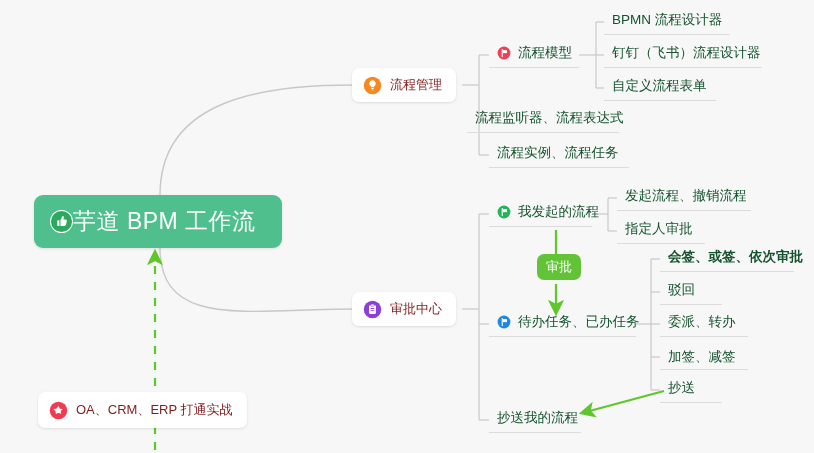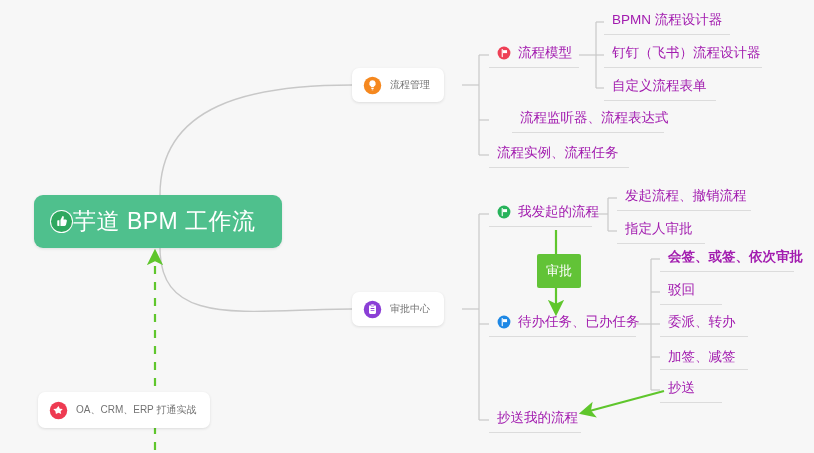--- a/index.html
+++ b/index.html
@@ -58,50 +58,50 @@
     background: #ffffff;
     border-radius: 7px;
     height: 34px;
     display: flex;
     align-items: center;
     padding: 0 14px 0 11px;
     box-sizing: border-box;
     box-shadow: 0 1px 3px rgba(0,0,0,0.11);
   }
   .card-label {
-    font-size: 10px;
-    color: #737373;
+    font-size: 13px;
+    color: #7f1d1d;
     margin-left: 8px;
     white-space: nowrap;
   }
 
   
   .plain-node {
     position: absolute;
     display: flex;
     align-items: center;
     padding: 0 10px 3px 8px;
     border-bottom: 1px solid #dcdcdc;
     box-sizing: border-box;
     height: 26px;
     white-space: nowrap;
   }
   .plain-label {
     font-size: 13.5px;
-    color: #a21caf;
+    color: #14532d;
     white-space: nowrap;
   }
   .plain-node .flag-icon + .plain-label { margin-left: 7px; }
 
   
   .tag-node {
     position: absolute;
     background: #62C337;
-    border-radius: 2px;
-    height: 34px;
+    border-radius: 7px;
+    height: 26px;
     display: flex;
     align-items: center;
     justify-content: center;
     padding: 0 9px;
     box-sizing: border-box;
   }
   .tag-label {
     color: #ffffff;
     font-size: 13px;
     white-space: nowrap;
@@ -229,21 +229,21 @@
     <span class="flag-icon">
       <svg width="14" height="14" viewBox="0 0 24 24">
         <circle cx="12" cy="12" r="11" fill="#EE4056"></circle>
         <path d="M9 6.2v12" stroke="#ffffff" stroke-width="1.9" stroke-linecap="round"></path>
         <path d="M10 7.1h7.2v5.1H10z" fill="#ffffff"></path>
       </svg>
     </span>
     <span class="plain-label">流程模型</span>
   </div>
 
-  <div class="plain-node" style="left:512px; top:107px; width:152px;">
+  <div class="plain-node" style="left:467px; top:107px; width:152px;">
     <span class="plain-label">流程监听器、流程表达式</span>
   </div>
 
   <div class="plain-node" style="left:489px; top:142px; width:140px;">
     <span class="plain-label">流程实例、流程任务</span>
   </div>
 
   <div class="plain-node" style="left:604px; top:9px; width:126px;">
     <span class="plain-label">BPMN 流程设计器</span>
   </div>

